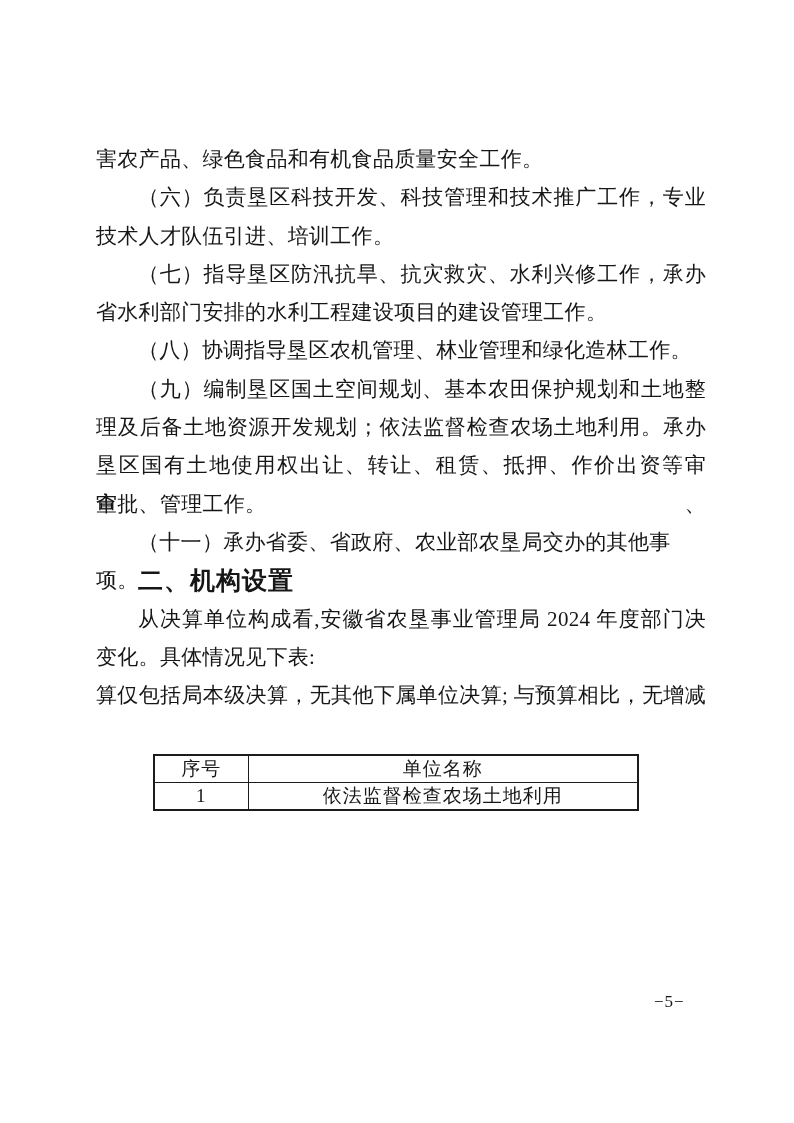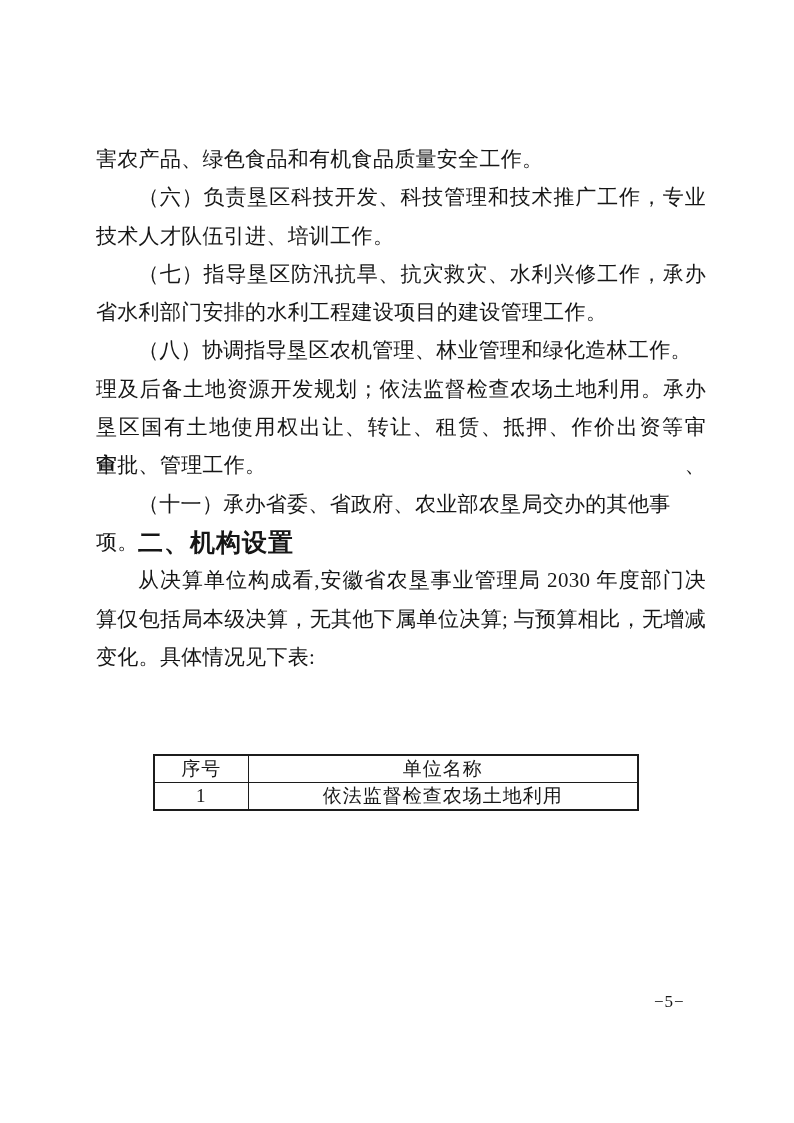--- a/index.html
+++ b/index.html
@@ -81,28 +81,29 @@
 
 <div class="page">
 
   <div class="doc-body">
     <div class="line">害农产品、绿色食品和有机食品质量安全工作。</div>
     <div class="line ind jfy">（六）负责垦区科技开发、科技管理和技术推广工作，专业</div>
     <div class="line">技术人才队伍引进、培训工作。</div>
     <div class="line ind jfy">（七）指导垦区防汛抗旱、抗灾救灾、水利兴修工作，承办</div>
     <div class="line">省水利部门安排的水利工程建设项目的建设管理工作。</div>
     <div class="line ind">（八）协调指导垦区农机管理、林业管理和绿化造林工作。</div>
+    <div class="line ind jfy">（九）编制垦区国土空间规划、基本农田保护规划和土地整</div>
     <div class="line jfy">理及后备土地资源开发规划；依法监督检查农场土地利用。承办</div>
     <div class="line jfy">垦区国有土地使用权出让、转让、租赁、抵押、作价出资等审查、</div>
     <div class="line">审批、管理工作。</div>
     <div class="line ind">（十一）承办省委、省政府、农业部农垦局交办的其他事项。</div>
     <div class="line ind heading">二、机构设置</div>
-    <div class="line ind jfy">从决算单位构成看,安徽省农垦事业管理局 2030 年度部门决</div>
+    <div class="line ind jfy">从决算单位构成看,安徽省农垦事业管理局 2024 年度部门决</div>
+    <div class="line">变化。具体情况见下表:</div>
     <div class="line jfy">算仅包括局本级决算，无其他下属单位决算; 与预算相比，无增减</div>
-    <div class="line">变化。具体情况见下表:</div>
   </div>
 
   <table class="unit-table">
     <colgroup>
       <col class="c-index">
       <col class="c-name">
     </colgroup>
     <thead>
       <tr>
         <th>序号</th>

